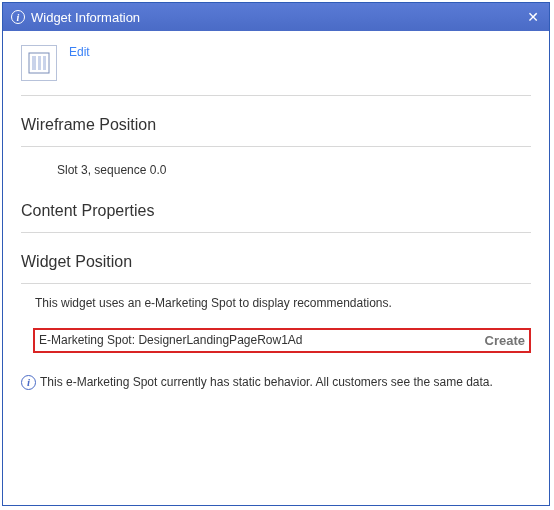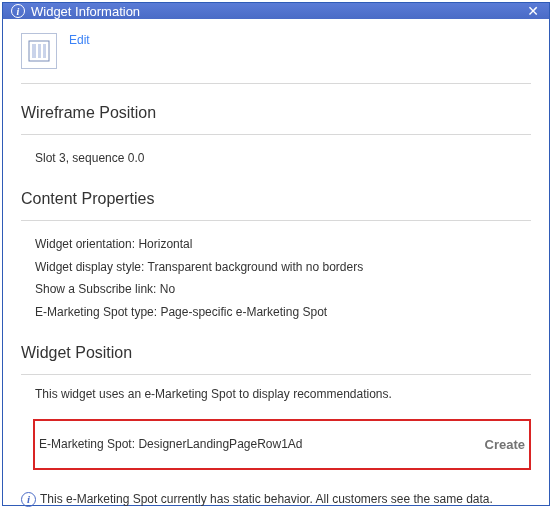--- a/index.html
+++ b/index.html
@@ -90,32 +90,33 @@
     border-bottom: 1px solid #d8d8d8;
     margin-bottom: 12px;
   }
   .section-body {
     padding-left: 14px;
   }
   .prop-line {
     font-size: 12px;
     color: #333;
     line-height: 1.9;
+    margin-left: 22px;
   }
   .content-desc {
     font-size: 12px;
     color: #333;
     padding-left: 14px;
     margin-bottom: 18px;
   }
   .highlight-row {
     border: 2px solid #d92424;
     margin-left: 12px;
     margin-right: 0;
-    padding: 16px 4px;
+    padding: 3px 4px;
     display: flex;
     align-items: center;
   }
   .highlight-row .spot-label {
     flex: 1;
     font-size: 12px;
     color: #333;
   }
   .highlight-row .create-link {
     color: #737373;
@@ -171,26 +172,20 @@
 
     <div class="section">
       <div class="section-title">Wireframe Position</div>
       <div class="section-body">
         <div class="prop-line">Slot 3, sequence 0.0</div>
       </div>
     </div>
 
     <div class="section">
       <div class="section-title">Content Properties</div>
-      <div class="section-body">
-        <div class="prop-line">Widget orientation: Horizontal</div>
-        <div class="prop-line">Widget display style: Transparent background with no borders</div>
-        <div class="prop-line">Show a Subscribe link: No</div>
-        <div class="prop-line">E-Marketing Spot type: Page-specific e-Marketing Spot</div>
-      </div>
     </div>
 
     <div class="section">
       <div class="section-title">Widget Position</div>
       <div class="content-desc">This widget uses an e-Marketing Spot to display recommendations.</div>
       <div class="highlight-row">
         <span class="spot-label">
           <span>E-Marketing Spot:</span>
           <span>DesignerLandingPageRow1Ad</span>
         </span>

